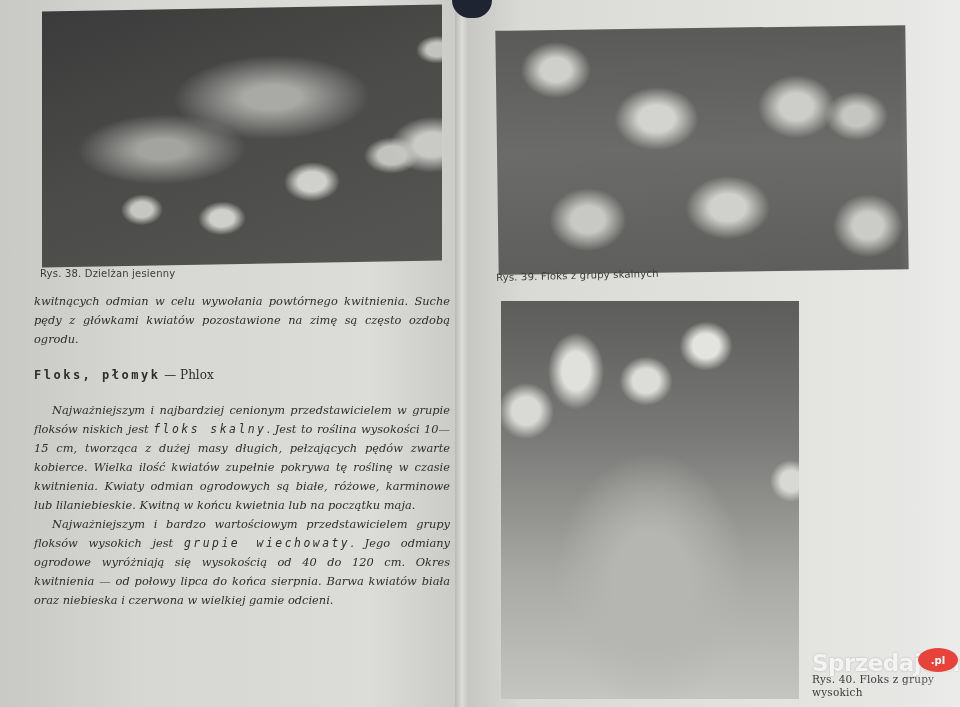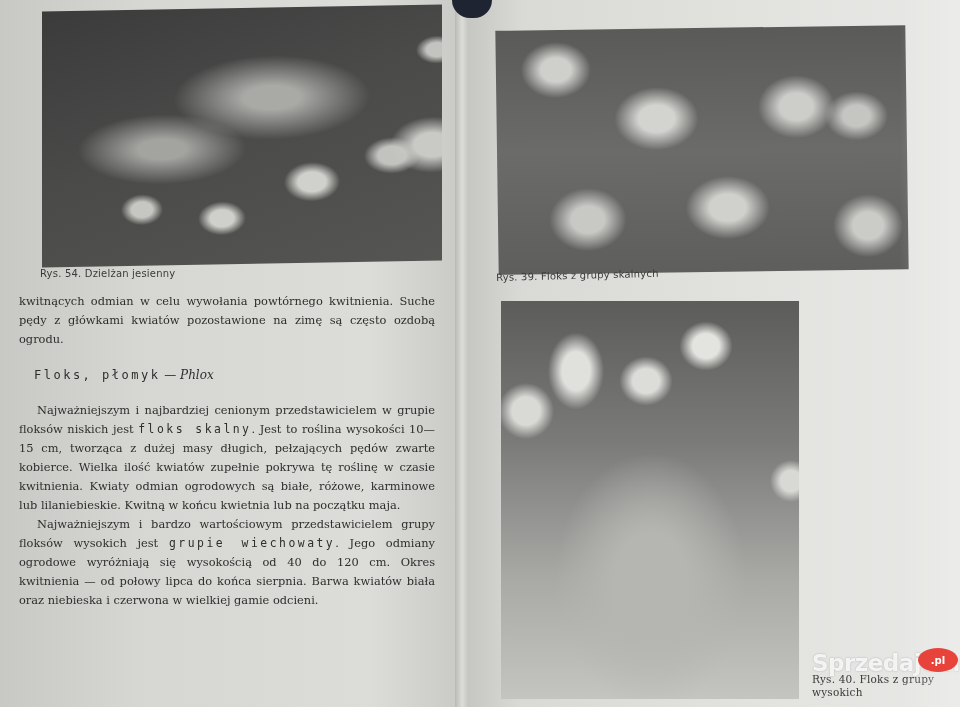--- a/index.html
+++ b/index.html
@@ -60,29 +60,29 @@
 
   .caption {
     position: absolute; font-family: "DejaVu Sans", sans-serif;
     font-size: 10px; color: #3a3a3a; letter-spacing: 0.2px; white-space: nowrap;
   }
   .cap-38 { left: 40px; top: 268px; }
   .cap-39 { left: 496px; top: 272px; transform: rotate(-1.5deg); transform-origin: left top; }
   .cap-40 { left: 812px; top: 673px; width: 150px; line-height: 13px; font-size: 10.5px; font-family: "DejaVu Serif", serif; white-space: normal; }
 
   .text-block {
-    position: absolute; left: 19px; width: 416px;
-    font-size: 11.4px; color: #2e2e2e; line-height: 19px;
+    position: absolute; left: 34px; width: 416px;
+    font-size: 11.4px; color: #2e2e2e; line-height: 19px; font-style: italic;
   }
   .text-block p { margin: 0; text-align: justify; }
   .indent { text-indent: 18px; }
   .tb-1 { top: 292px; }
   .heading { position: absolute; left: 34px; top: 368px; font-size: 12px; color: #2e2e2e; }
-  .heading .spaced { letter-spacing: 2.5px; font-family: "DejaVu Sans Mono", monospace; font-weight: normal; }
-  .heading .latin { font-style: italic; }
+  .heading .spaced { letter-spacing: 2.5px; font-family: "DejaVu Sans Mono", monospace; font-weight: bold; }
+  .heading .latin { }
   .tb-2 { top: 401px; }
   .spaced-term { letter-spacing: 2.5px; font-family: "DejaVu Sans Mono", monospace; }
 
   .watermark {
     position: absolute; left: 812px; top: 650px;
     font-family: "DejaVu Sans", sans-serif; font-weight: bold; font-size: 23px;
     color: rgba(255,255,255,0.85); text-shadow: 0 0 2px rgba(0,0,0,0.25);
     letter-spacing: -0.5px;
   }
   .wm-badge {
@@ -96,21 +96,21 @@
 </style>
 </head>
 <body>
 
 <div class="page page-left"></div>
 <div class="page page-right"></div>
 <div class="gutter"></div>
 <div class="spine-dark"></div>
 
 <div class="photo photo-fig38"></div>
-<div class="caption cap-38">Rys. 54. Dzielżan jesienny</div>
+<div class="caption cap-38">Rys. 38. Dzielżan jesienny</div>
 
 <div class="text-block tb-1">
   <p>kwitnących odmian w celu wywołania powtórnego kwitnienia. Suche pędy z główkami kwiatów pozostawione na zimę są często ozdobą ogrodu.</p>
 </div>
 
 <div class="heading">
   <span class="spaced">Floks, płomyk</span><span> — </span><span class="latin">Phlox</span>
 </div>
 
 <div class="text-block tb-2">

